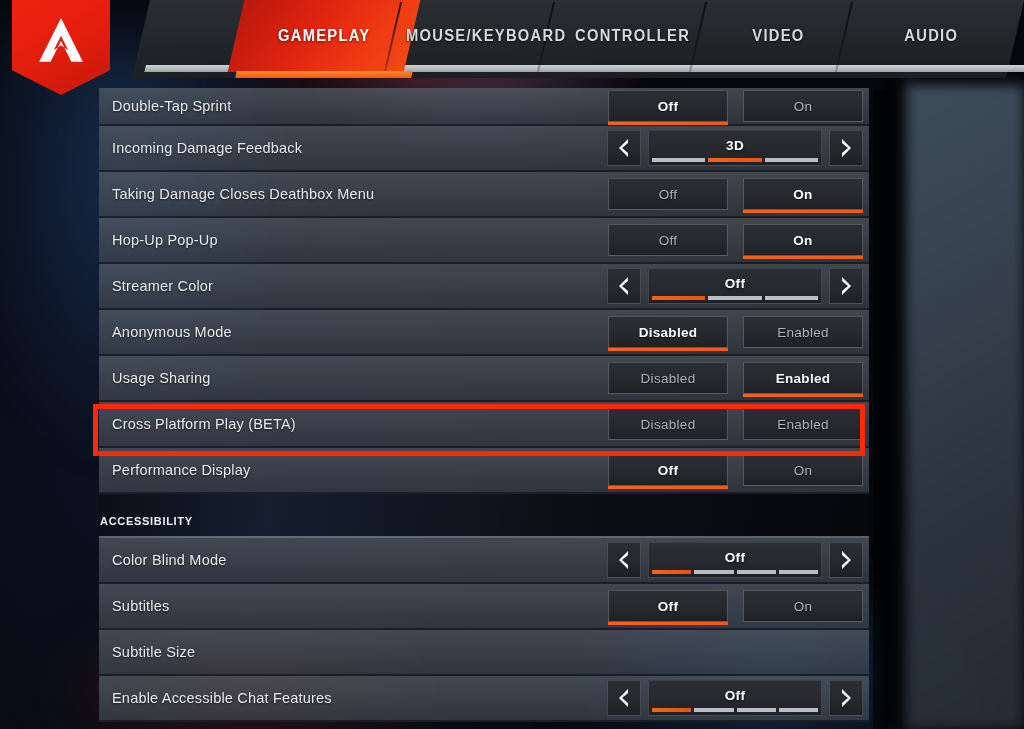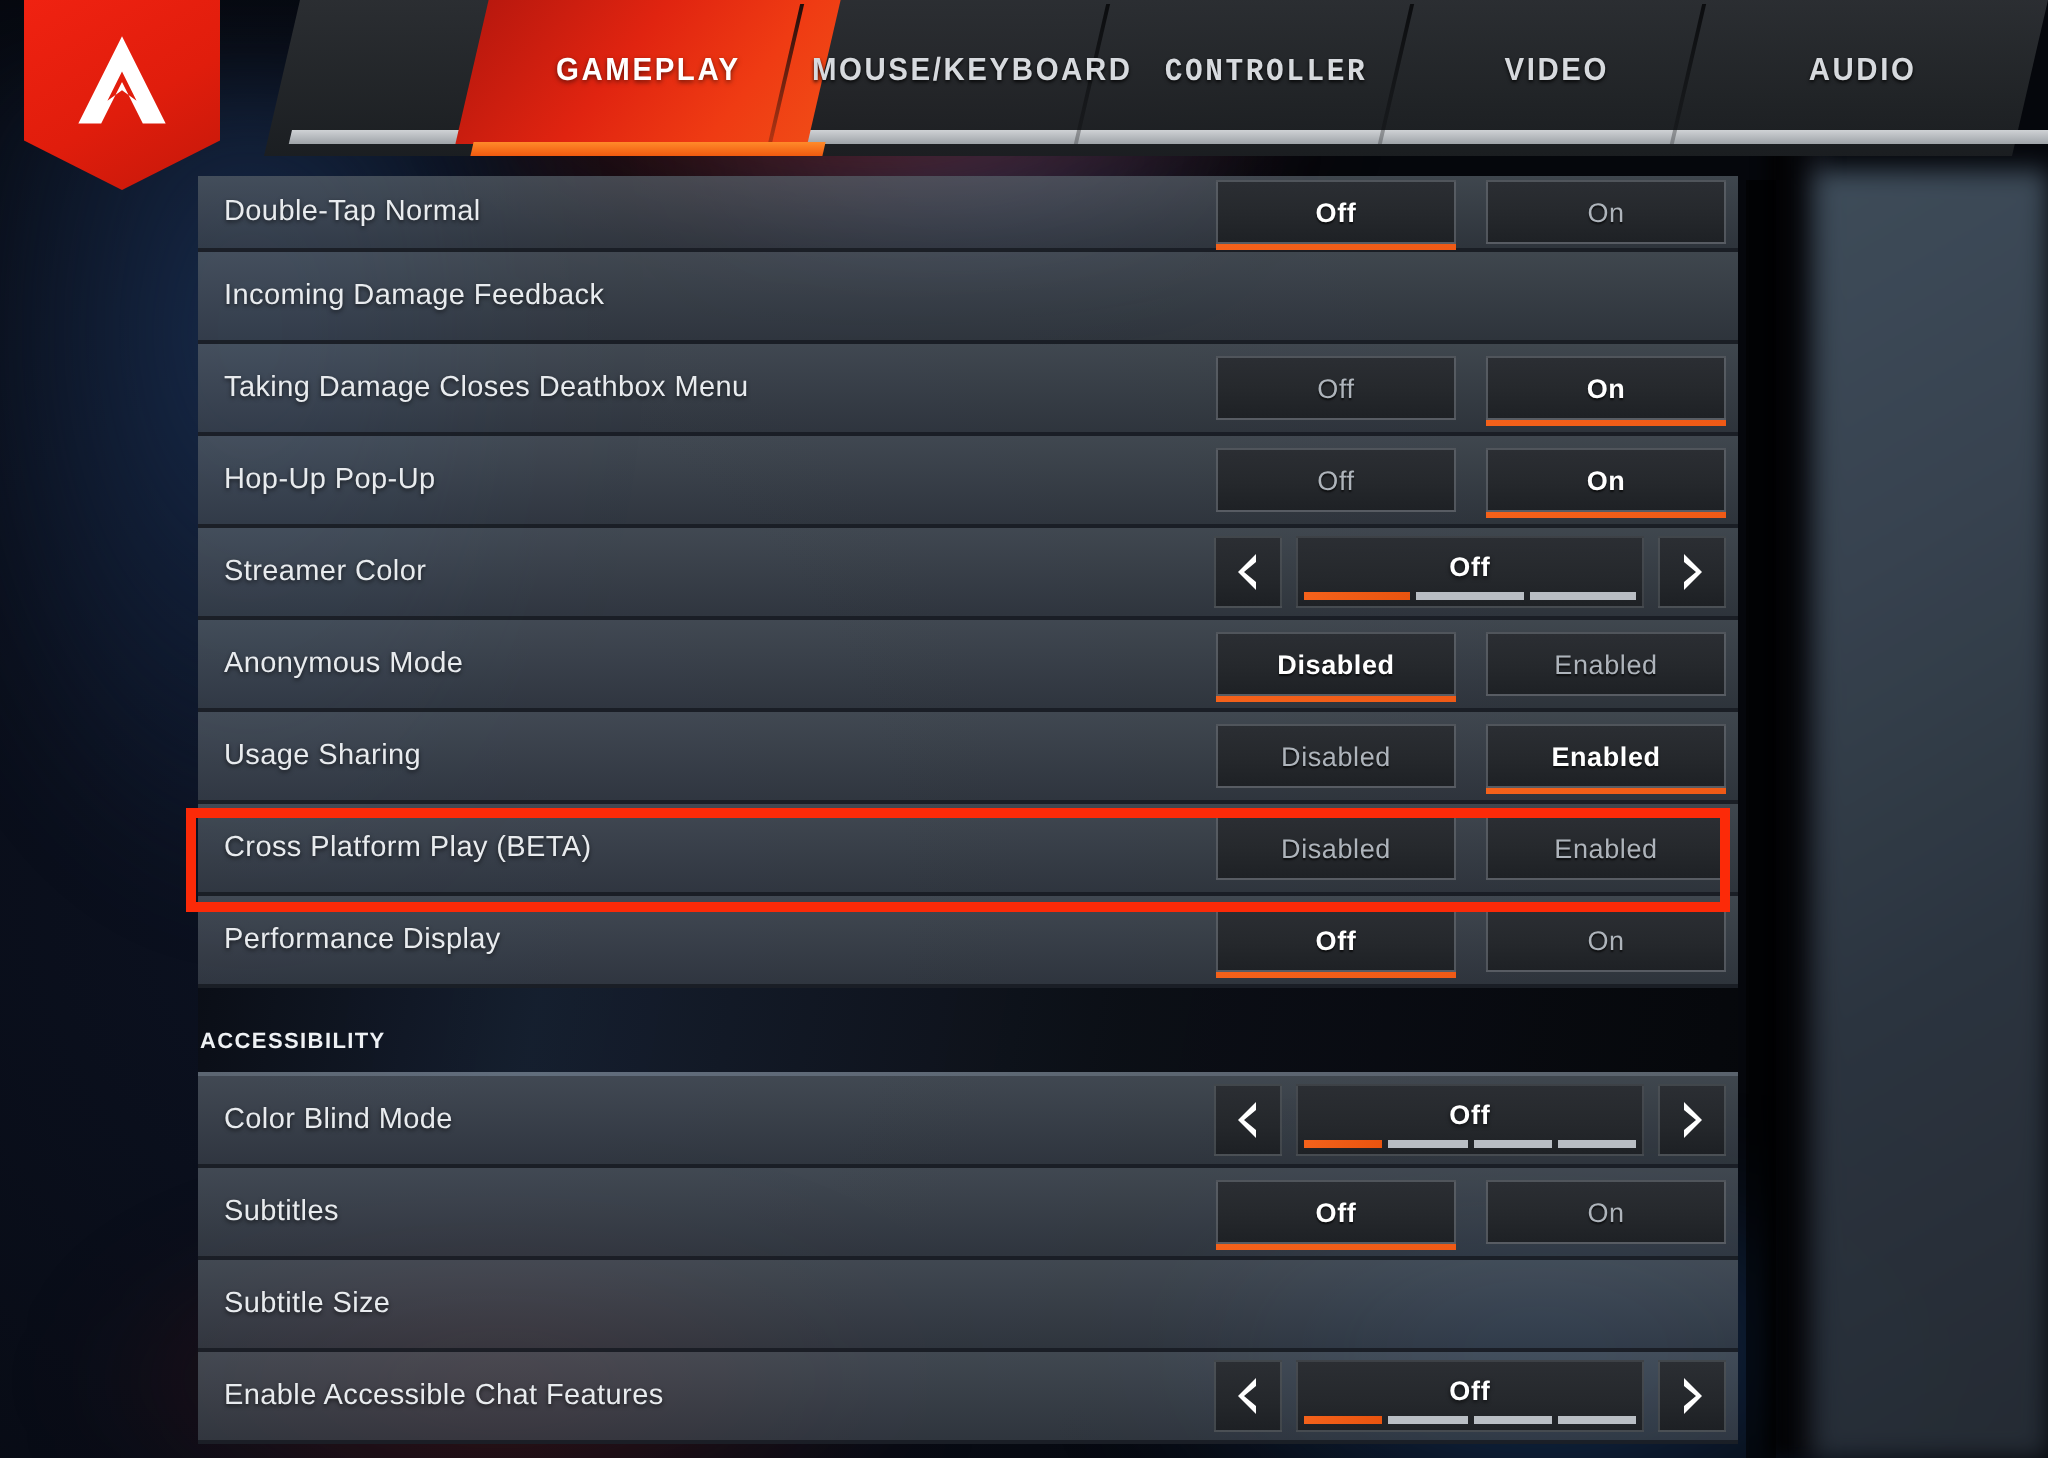--- a/index.html
+++ b/index.html
@@ -206,21 +206,21 @@
   <div id="tabs-host">
       <div class="tab active" style="left: 236px; width: 176px;">
         <div class="tab-skew"></div>
         <div class="tab-ul"></div>
         <span class="tab-label">GAMEPLAY</span>
       </div>
       <div class="tab" style="left: 398px; width: 176px; text-align: right;">
         <div class="tab-skew"></div>
         <span class="tab-label">MOUSE/KEYBOARD</span>
       </div>
-      <div class="tab" style="left: 550px; width: 166px; font-family: Liberation Mono, monospace;">
+      <div class="tab" style="left: 550px; width: 166px;">
         <div class="tab-skew"></div>
         <span class="tab-label">CONTROLLER</span>
       </div>
       <div class="tab" style="left: 702px; width: 152px; justify-content: center;">
         <div class="tab-skew"></div>
         <span class="tab-label">VIDEO</span>
       </div>
       <div class="tab" style="left: 848px; width: 166px;">
         <div class="tab-skew"></div>
         <span class="tab-label">AUDIO</span>
@@ -235,34 +235,56 @@
 <div id="logo">
   <svg viewBox="0 0 100 100" aria-hidden="true">
     <path d="M50 6 L92 90 L70 90 L50 50 L30 90 L8 90 Z
              M50 40 L64 68 L50 58 L36 68 Z" fill="#ffffff" fill-rule="evenodd"></path>
   </svg>
 </div>
 
 <div id="panel">
   <div id="rows-host">
       <div class="row first">
-        <div class="row-label">Double-Tap Normal</div>
+        <div class="row-label">Double-Tap Sprint</div>
         <div class="ctrl">
           <div class="toggle-pair">
             <div class="tg sel">
               <span>Off</span>
             </div>
             <div class="tg">
               <span>On</span>
             </div>
           </div>
         </div>
       </div>
       <div class="row">
         <div class="row-label">Incoming Damage Feedback</div>
+        <div class="ctrl">
+          <div class="stepper">
+            <div class="arrow">
+              <svg viewBox="0 0 14 20">
+                <path d="M11 1 L11 5 L5 10 L11 15 L11 19 L2 10 Z" fill="#ffffff"></path>
+              </svg>
+            </div>
+            <div class="slider-box">
+              <div class="sval">3D</div>
+              <div class="track">
+                <div class="seg"></div>
+                <div class="seg on"></div>
+                <div class="seg"></div>
+              </div>
+            </div>
+            <div class="arrow">
+              <svg viewBox="0 0 14 20">
+                <path d="M3 1 L3 5 L9 10 L3 15 L3 19 L12 10 Z" fill="#ffffff"></path>
+              </svg>
+            </div>
+          </div>
+        </div>
       </div>
       <div class="row">
         <div class="row-label">Taking Damage Closes Deathbox Menu</div>
         <div class="ctrl">
           <div class="toggle-pair">
             <div class="tg">
               <span>Off</span>
             </div>
             <div class="tg sel">
               <span>On</span>

